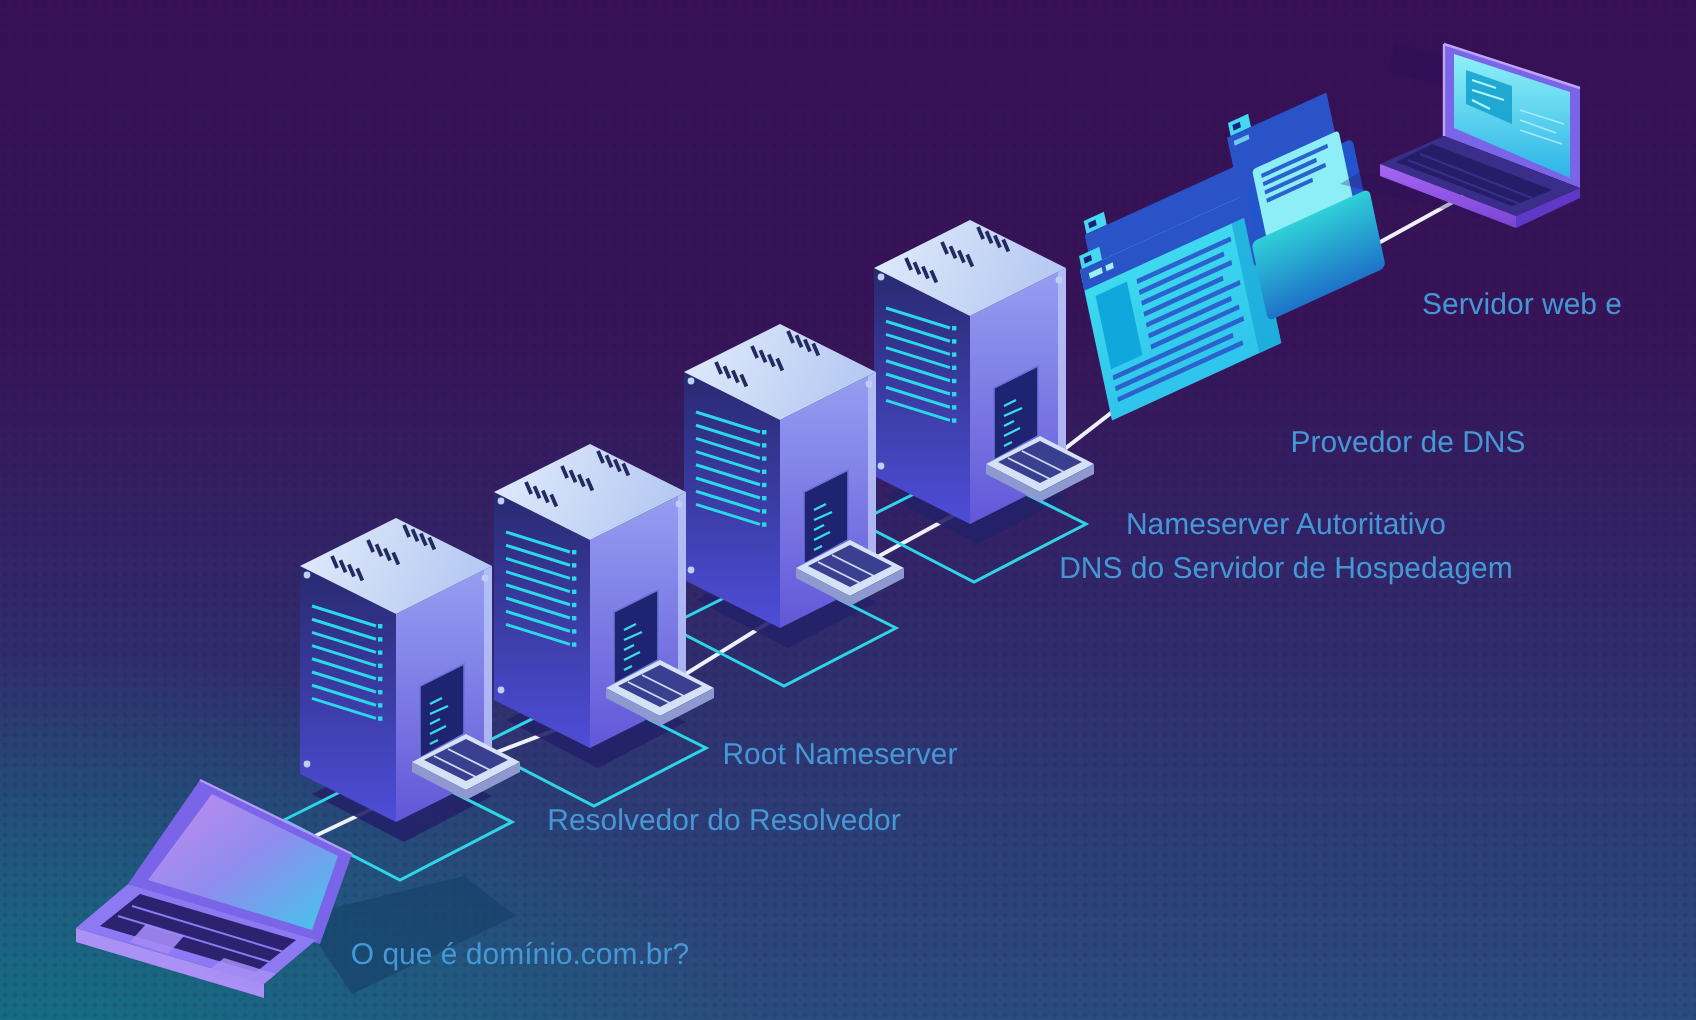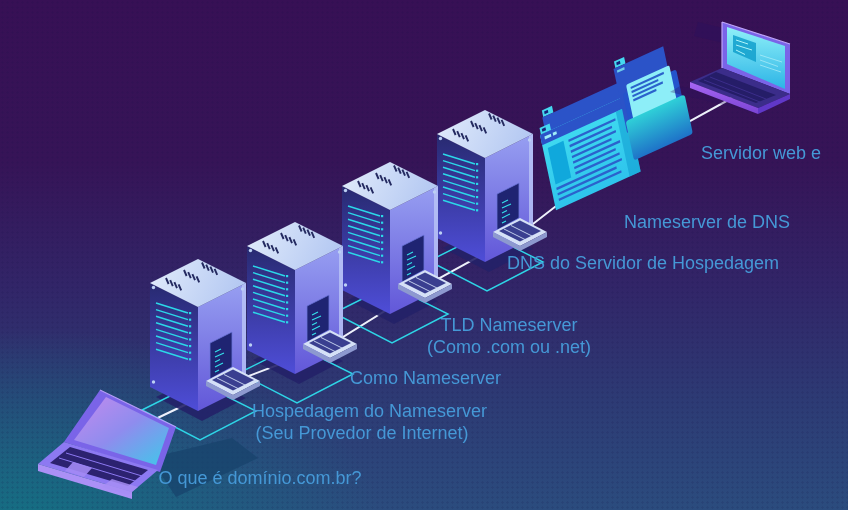--- a/index.html
+++ b/index.html
@@ -10,21 +10,21 @@
       radial-gradient(60% 55% at 3% 103%, rgba(16,118,132,.85), rgba(16,118,132,0) 70%),
       linear-gradient(180deg,#371055 0%,#361457 32%,#322568 56%,#2d3a74 78%,#2b4c7e 100%);
   }
   .dots{
     position:absolute;inset:0;pointer-events:none;opacity:.45;
     background-image:radial-gradient(rgba(20,16,70,.28) 1px, transparent 1.4px);
     background-size:5px 5px;
   }
   svg.art{position:absolute;left:0;top:0;}
   .label{
-    position:absolute;color:#4598d6;font-size:18px;line-height:22px;
+    position:absolute;color:#4598d6;font-size:15px;line-height:22px;
     text-align:center;white-space:nowrap;
   }
 </style>
 </head>
 <body>
 
 <div class="stage">
   <div class="dots"></div>
 
   <svg class="art" width="848" height="510" viewBox="0 0 848 510" xmlns="http://www.w3.org/2000/svg" xmlns:xlink="http://www.w3.org/1999/xlink">
@@ -178,37 +178,33 @@
       <polygon points="73,462 92,468 84,477 65,471" fill="#a38af4" opacity="0.9"></polygon>
       <polygon points="112,479 138,487 128,495 102,487" fill="#a78ef4" opacity="0.85"></polygon>
     </g>
   </svg>
 
   <div class="label" style="left:150px;top:467px;width:220px">
     <div>O que é domínio.com.br?</div>
   </div>
 
   <div class="label" style="left:252px;top:400px;width:220px">
-    <div>Hospedagem do Nameserver</div>
-    <div>(Seu Provedor de Internet)</div>
+    <div>Resolvedor do Resolvedor</div>
   </div>
 
   <div class="label" style="left:350px;top:367px;width:140px">
-    <div>Como Nameserver</div>
-  </div>
-
-  <div class="label" style="left:419px;top:314px;width:180px">
-    <div>TLD Nameserver</div>
-    <div>(Como .com ou .net)</div>
-  </div>
+    <div>Root Nameserver</div>
+  </div>
+
 
   <div class="label" style="left:503px;top:252px;width:280px">
+    <div>Nameserver Autoritativo</div>
     <div>DNS do Servidor de Hospedagem</div>
   </div>
 
   <div class="label" style="left:624px;top:211px;width:160px">
-    <div>Nameserver de DNS</div>
+    <div>Provedor de DNS</div>
   </div>
 
   <div class="label" style="left:681px;top:142px;width:160px">
     <div>Servidor web e</div>
   </div>
 </div>
 
 </body></html>

